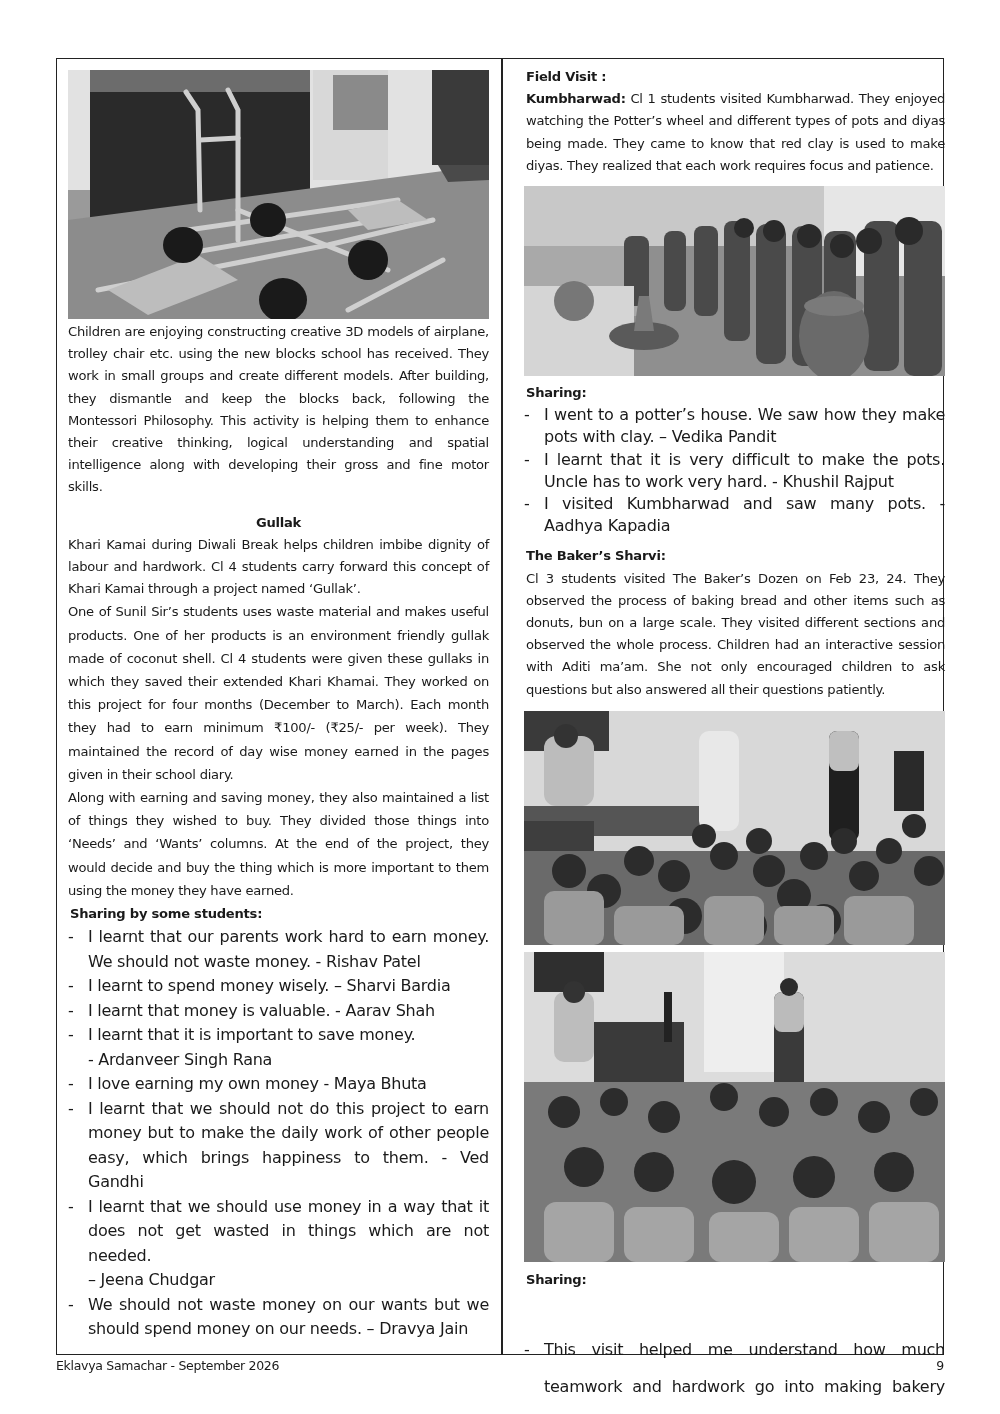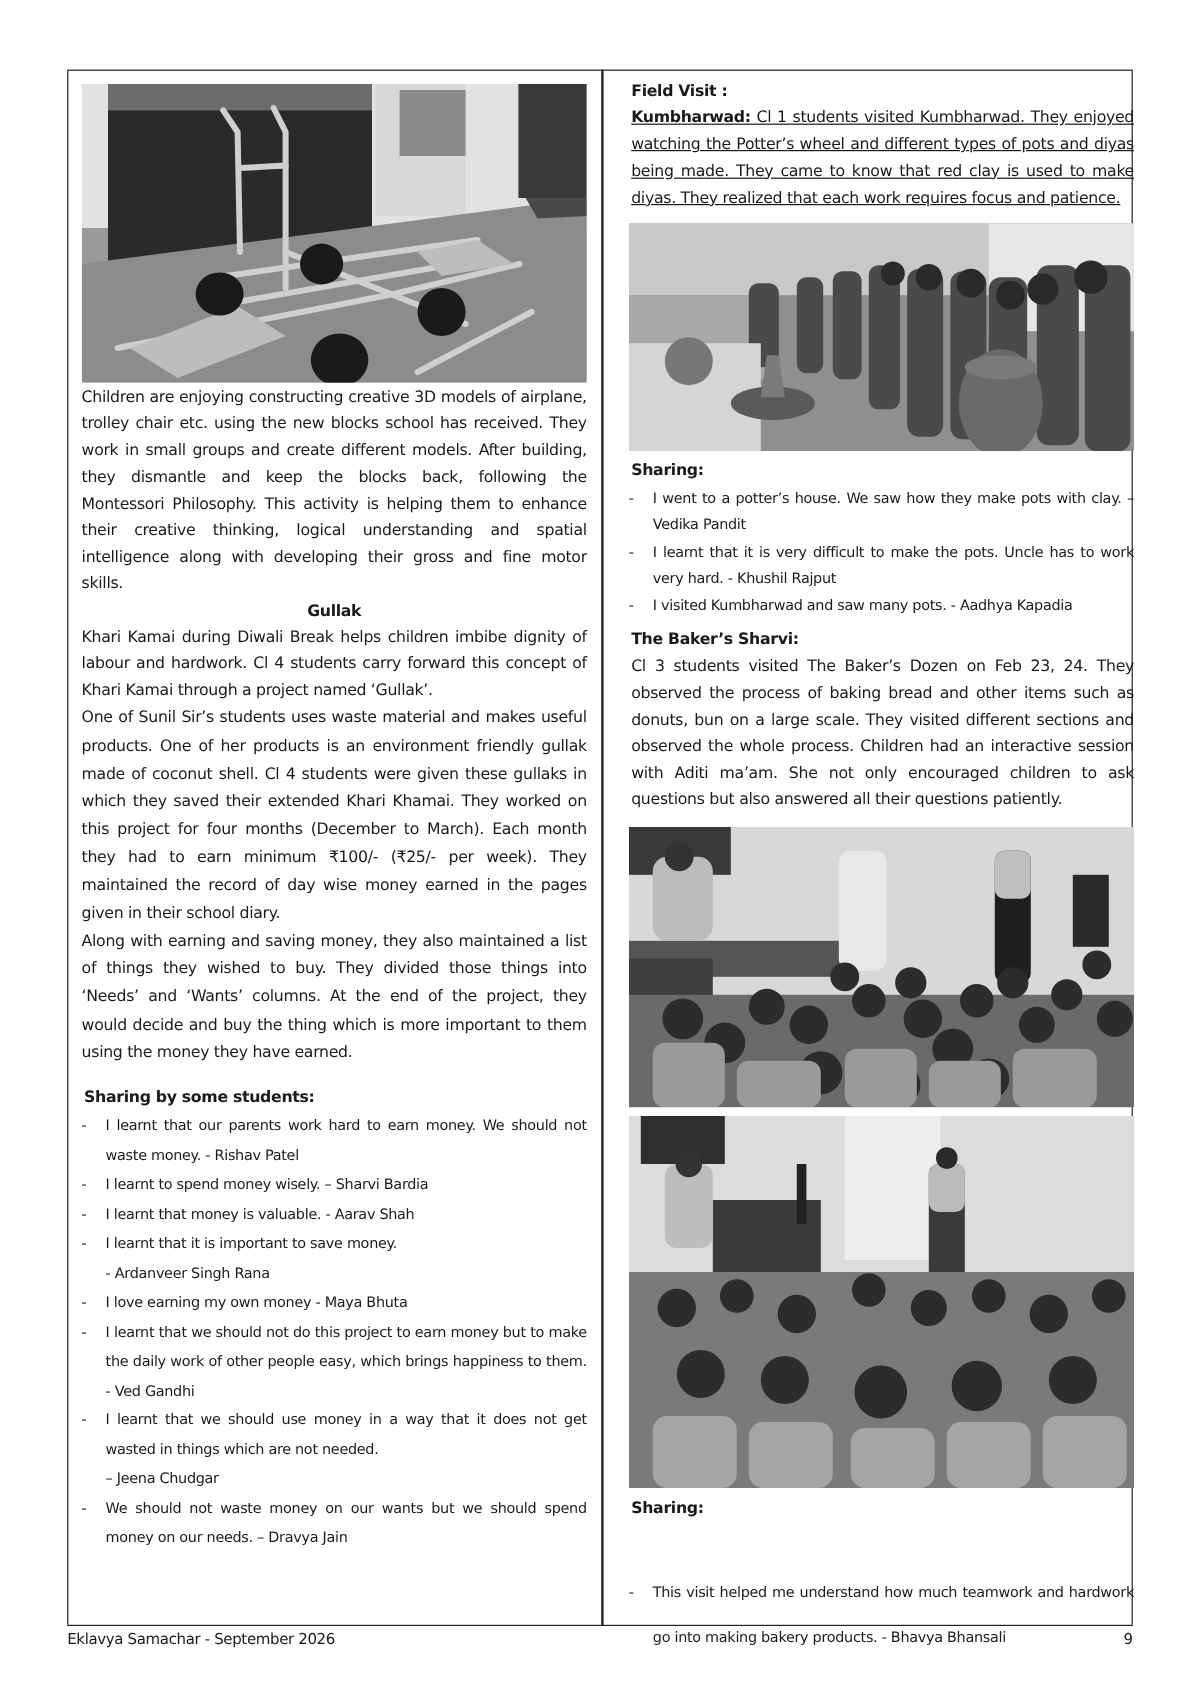--- a/index.html
+++ b/index.html
@@ -8,21 +8,21 @@
   .frame { position:absolute; left:56px; top:58px; width:888px; height:1297px;
            border:1.6px solid #222; box-sizing:border-box; }
   .divider { position:absolute; left:501px; top:58px; width:1.6px; height:1297px; background:#222; }
   .col { position:absolute; top:60px; box-sizing:border-box; }
   .col-left { left:68px; width:421px; }
   .col-right { left:524px; width:421px; }
   p, .txt { margin:0; font-size:13.1px; line-height:22.2px; text-align:justify; letter-spacing:-0.25px; }
   .heading { font-weight:bold; font-size:13.1px; line-height:22.2px; letter-spacing:-0.25px; }
   .center { text-align:center; }
   ul.dash { list-style:none; margin:0; padding:0; }
-  ul.dash li { position:relative; padding-left:20px; font-size:12px; line-height:24.5px; text-align:justify; letter-spacing:-0.25px; }
+  ul.dash li { position:relative; padding-left:20px; font-size:16px; line-height:24.5px; text-align:justify; letter-spacing:-0.25px; }
   ul.dash li::before { content:"-"; position:absolute; left:0; top:0; }
   ul.tight li { line-height:22.2px; }
   .photo { position:relative; overflow:hidden; }
   .photo svg { display:block; width:100%; height:100%; }
   .footer { position:absolute; top:1358px; font-size:12.5px; letter-spacing:-0.3px; }
   .footer-left { left:56px; }
   .footer-right { left:920px; width:24px; text-align:right; }
 </style>
 </head>
 <body>
@@ -56,41 +56,41 @@
       <polygon points="280,140 330,130 360,150 300,160" fill="#bdbdbd"></polygon>
       <ellipse cx="115" cy="175" rx="20" ry="18" fill="#1a1a1a"></ellipse>
       <ellipse cx="215" cy="230" rx="24" ry="22" fill="#1a1a1a"></ellipse>
       <ellipse cx="300" cy="190" rx="20" ry="20" fill="#1a1a1a"></ellipse>
       <ellipse cx="200" cy="150" rx="18" ry="17" fill="#1a1a1a"></ellipse>
     </svg>
   </div>
 
   <p style="margin-top:2px;">Children are enjoying constructing creative 3D models of airplane, trolley chair etc. using the new blocks school has received. They work in small groups and create different models. After building, they dismantle and keep the blocks back, following the Montessori Philosophy. This activity is helping them to enhance their creative thinking, logical understanding and spatial intelligence along with developing their gross and fine motor skills.</p>
 
-  <div class="heading center" style="">Gullak</div>
+  <div class="heading center" style="margin-top:13px;">Gullak</div>
   <p>Khari Kamai during Diwali Break helps children imbibe dignity of labour and hardwork. Cl 4 students carry forward this concept of Khari Kamai through a project named ‘Gullak’.</p>
   <p style="line-height:23.2px;">One of Sunil Sir’s students uses waste material and makes useful products. One of her products is an environment friendly gullak made of coconut shell. Cl 4 students were given these gullaks in which they saved their extended Khari Khamai. They worked on this project for four months (December to March). Each month they had to earn minimum ₹100/- (₹25/- per week). They maintained the record of day wise money earned in the pages given in their school diary.</p>
   <p style="line-height:23.2px;">Along with earning and saving money, they also maintained a list of things they wished to buy. They divided those things into ‘Needs’ and ‘Wants’ columns. At the end of the project, they would decide and buy the thing which is more important to them using the money they have earned.</p>
 
-  <div class="heading" style="margin-top:15px;padding-left:2px;">Sharing by some students:</div>
+  <div class="heading" style="margin-top:1px;padding-left:2px;">Sharing by some students:</div>
   <ul class="dash">
     <li><span>I learnt that our parents work hard to earn money. We should not waste money. -  Rishav Patel</span></li>
     <li><span>I learnt to spend money wisely. – Sharvi Bardia</span></li>
     <li><span>I learnt that money is valuable. - Aarav Shah</span></li>
     <li><span>I learnt that it is important to save money.</span><br><span>- Ardanveer Singh Rana</span></li>
     <li><span>I love earning my own money - Maya Bhuta</span></li>
     <li><span>I learnt that we should not do this project to earn money but to make the daily work of other people easy, which brings happiness to them. - Ved Gandhi</span></li>
     <li><span>I learnt that we should use money in a way that it does not get wasted in things which are not needed.</span><br><span>– Jeena Chudgar</span></li>
     <li><span>We should not waste money on our wants but we should spend money on our needs. – Dravya Jain</span></li>
   </ul>
 </div>
 
 <div class="col col-right">
   <div class="heading" style="margin-top:6px;padding-left:2px;">Field Visit :</div>
-  <p style="padding-left:2px;text-decoration:underline;"><b>Kumbharwad:</b><span> Cl 1 students visited Kumbharwad. They enjoyed watching the Potter’s wheel and different types of pots and diyas being made.  They came to know that red clay is used to make diyas. They realized that each work requires focus and patience.</span></p>
+  <p style="padding-left:2px;"><b>Kumbharwad:</b><span> Cl 1 students visited Kumbharwad. They enjoyed watching the Potter’s wheel and different types of pots and diyas being made.  They came to know that red clay is used to make diyas. They realized that each work requires focus and patience.</span></p>
 
   <div class="photo" style="margin-top:9px;height:190px;" title="Students watching a potter at the wheel">
     <svg viewBox="0 0 421 190" preserveAspectRatio="none">
       <rect width="421" height="190" fill="#8f8f8f"></rect>
       <rect x="0" y="0" width="421" height="60" fill="#c8c8c8"></rect>
       <rect x="300" y="0" width="121" height="90" fill="#e6e6e6"></rect>
       <rect x="0" y="60" width="120" height="70" fill="#a9a9a9"></rect>
       <g fill="#4a4a4a">
         <rect x="100" y="50" width="25" height="70" rx="8"></rect>
         <rect x="140" y="45" width="22" height="80" rx="8"></rect>

